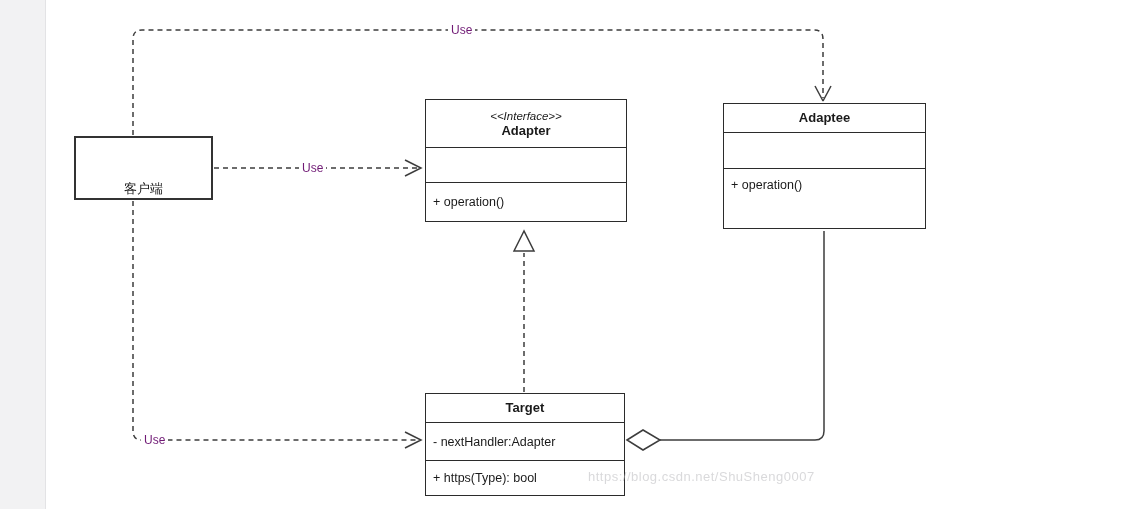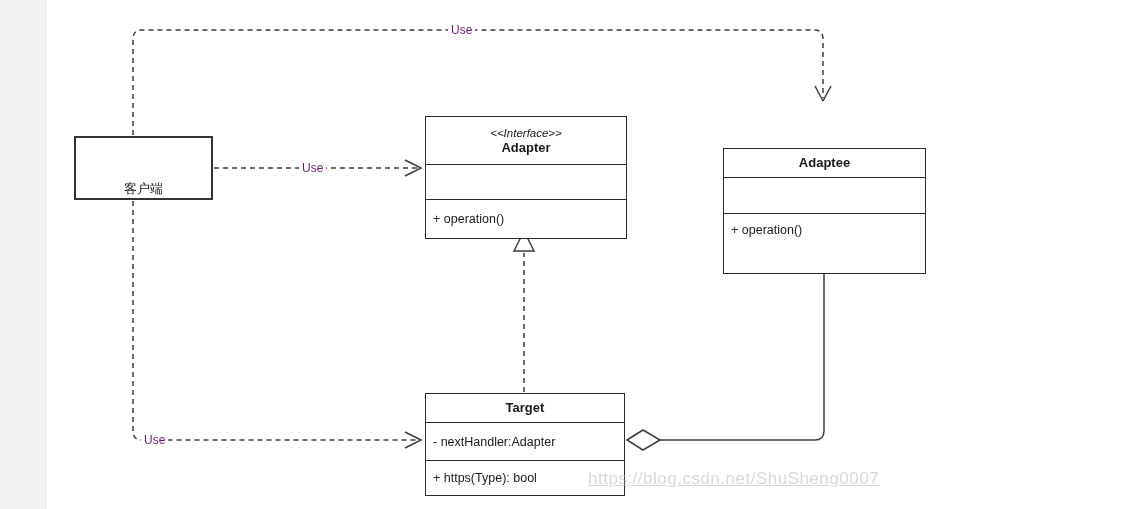--- a/index.html
+++ b/index.html
@@ -38,22 +38,22 @@
     left: 74px; top: 136px;
     width: 139px; height: 64px;
     background: #ffffff;
     border: 2px solid #333333;
     display: flex;
     align-items: flex-end;
     justify-content: center;
     font-size: 13px;
     color: #1a1a1a;
   }
-  .target-box  { left: 425px; top: 116px; width: 202px; }
-  .adaptee-box { left: 723px; top: 103px; width: 203px; margin-top: 45px; }
+  .target-box  { left: 425px; top: 99px; width: 202px; }
+  .adaptee-box { left: 723px; top: 103px; width: 203px; }
   .adapter-box { left: 425px; top: 393px; width: 200px; }
 
   .box-header {
     display: flex;
     flex-direction: column;
     align-items: center;
     justify-content: center;
     text-align: center;
   }
   .target-box  .box-header { height: 47px; }
@@ -86,25 +86,24 @@
     position: absolute;
     background: #ffffff;
     font-size: 12px;
     color: #701a75;
     padding: 0 3px;
     line-height: 15px;
   }
   .watermark {
     position: absolute;
     left: 588px; top: 469px;
-    font-size: 17px;
+    font-size: 13px;
     color: rgba(185, 185, 190, 0.55);
     letter-spacing: 0.5px;
     white-space: nowrap;
-    text-decoration: underline;
   }
 </style>
 </head>
 <body>
 
 <div class="stage">
 
   <div class="left-strip"></div>
 
   <svg class="connector-layer" width="1127" height="509" viewBox="0 0 1127 509" fill="none" stroke="#3d3d3d" stroke-width="1.5">

